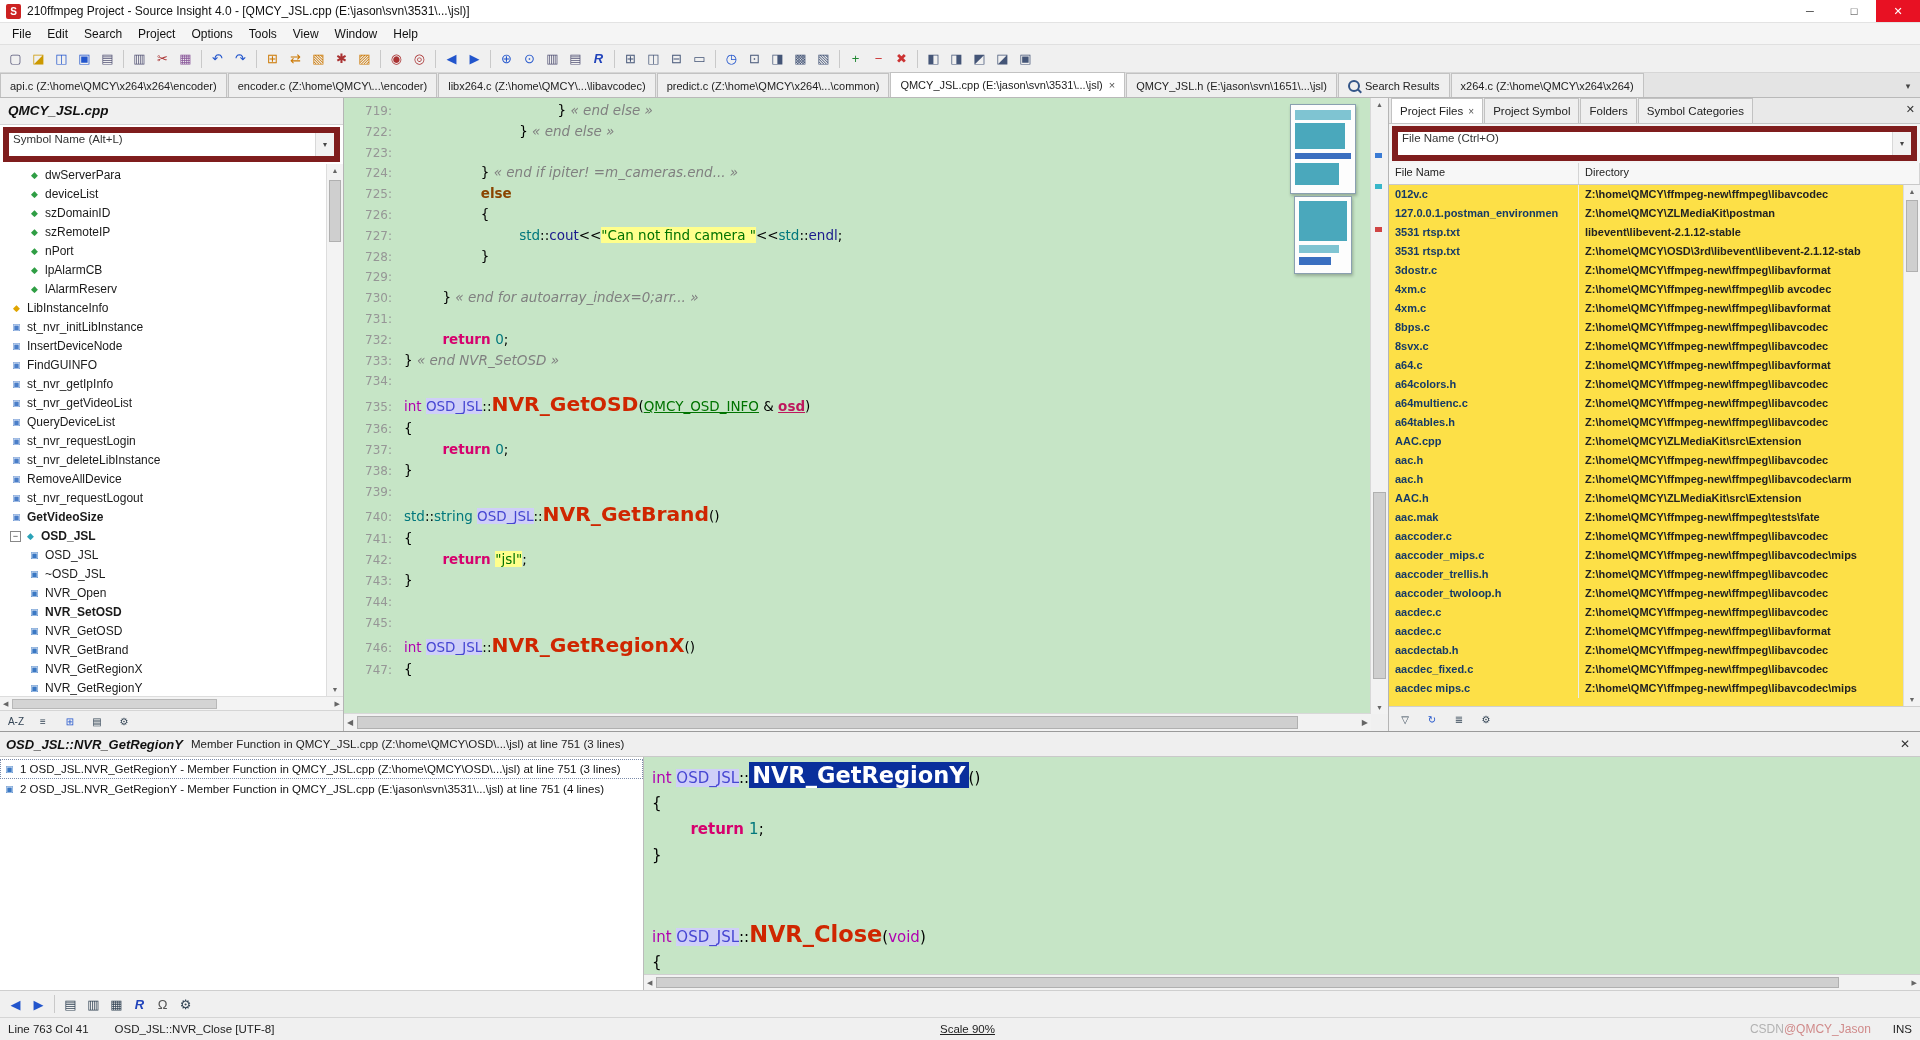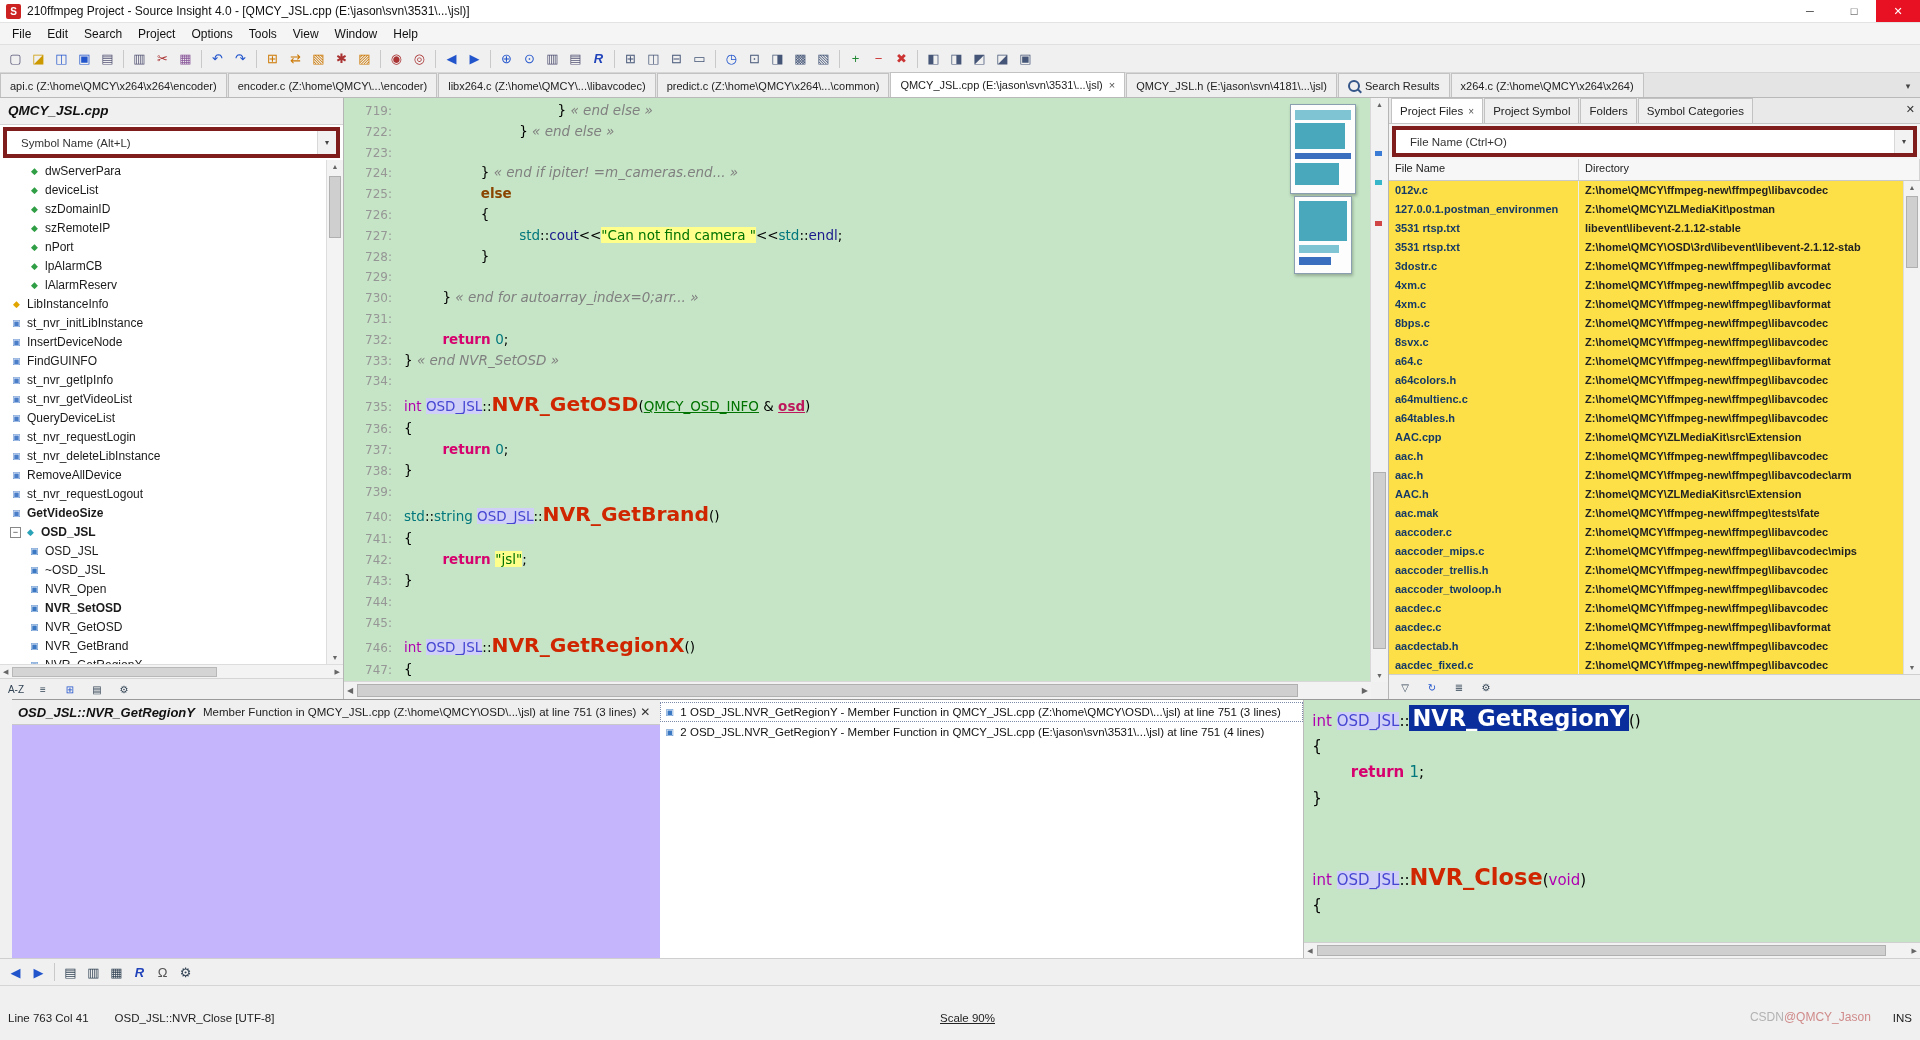--- a/index.html
+++ b/index.html
@@ -38,22 +38,22 @@
   .mag::after{content:'';position:absolute;width:5px;height:2px;background:#335588;transform:rotate(45deg);right:-4px;bottom:-2px;}
   .tab-extra{width:24px;height:23px;display:flex;align-items:center;justify-content:center;font-size:9px;color:#444;}
 
   
   .main{flex:1;display:flex;min-height:0;}
 
   
   .sidebar{width:343px;flex:0 0 343px;background:#fff;border-right:1px solid #b5b5b5;display:flex;flex-direction:column;min-height:0;}
   .sb-header{height:26px;line-height:26px;background:#f0f0f0;border-bottom:1px solid #d5d5d5;
              font-size:13.5px;font-weight:bold;font-style:italic;padding-left:8px;color:#111;flex:0 0 auto;}
-  .combo{height:23px;margin:2px 3px;border:4px solid #7f1d1d;background:#fff;display:flex;align-items:center;
-         font-size:11.5px;color:#333;padding-left:14px;flex:0 0 auto;}
+  .combo{height:23px;margin:2px 3px;border:6px solid #7f1d1d;background:#fff;display:flex;
+         font-size:11.5px;color:#333;padding-left:4px;flex:0 0 auto;}
   .combo-arrow{margin-left:auto;width:18px;align-self:stretch;display:flex;align-items:center;justify-content:center;
                color:#444;border-left:1px solid #d8d8d8;background:#f2f2f2;font-size:8px;}
   .sb-tree{flex:1;min-height:0;overflow:hidden;position:relative;padding-top:2px;}
   .tree-inner{position:absolute;left:0;top:2px;right:16px;bottom:0;overflow:hidden;}
   .tree-item{height:19px;line-height:19px;display:flex;align-items:center;font-size:12px;color:#1a1a1a;white-space:nowrap;}
   .tree-item.sel{background:#2e66cf;color:#fff;}
   .tic{width:13px;flex:0 0 13px;font-size:9px;margin-right:4px;text-align:center;}
   .tic-var{color:#2f9e44}.tic-struct{color:#e0a500}.tic-class{color:#2aa3b8}.tic-fn{color:#4a7ec9}.tic-method{color:#3a78c4}
   .tree-item.sel .tic{color:#dfe9ff;}
   .tlabel.b{font-weight:bold;}
@@ -127,21 +127,21 @@
   .rp-body{flex:1;min-height:0;position:relative;background:#fde047;font-weight:bold;}
   .rp-rows{position:absolute;left:0;top:0;right:16px;bottom:0;overflow:hidden;}
   .rp-row{display:flex;height:19px;line-height:19px;}
   .rp-cell{font-size:11px;padding:0 6px;white-space:nowrap;overflow:hidden;box-sizing:border-box;}
   .rp-cell.c0{width:190px;flex:0 0 190px;border-right:1px solid #ececec;color:#163a66;}
   .rp-cell.c1{flex:1;color:#222;}
   .rp-tools{height:24px;border-top:1px solid #cfcfcf;background:#f0f0f0;display:flex;align-items:center;
             padding-left:4px;flex:0 0 auto;}
 
   
-  .bottompanel{height:258px;flex:0 0 258px;border-top:1px solid #9a9a9a;display:flex;flex-direction:row;background:#c4b5fd;margin-left:12px;}
+  .bottompanel{height:258px;flex:0 0 258px;border-top:1px solid #9a9a9a;display:flex;flex-direction:column;background:#6d28d9;}
   .ctx-header{height:24px;background:#efefef;border-bottom:1px solid #c9c9c9;display:flex;align-items:center;
               padding:0 6px;flex:0 0 auto;}
   .ctx-title-sym{font-weight:bold;font-style:italic;font-size:13px;color:#111;margin-right:8px;white-space:nowrap;}
   .ctx-title-rest{color:#222;font-size:11.5px;white-space:nowrap;}
   .ctx-close{margin-left:auto;color:#333;font-size:12px;padding:0 4px;}
   .ctx-body{flex:1;display:flex;min-height:0;}
   .ctx-list{width:643px;flex:0 0 643px;border-right:1px solid #bbb;background:#fff;padding-top:2px;overflow:hidden;}
   .ctx-item{height:20px;line-height:20px;display:flex;align-items:center;font-size:11.5px;white-space:nowrap;
             overflow:hidden;padding-left:3px;color:#111;}
   .ctx-item.sel{outline:1px dotted #7a8aa8;outline-offset:-1px;}
@@ -151,21 +151,21 @@
   .ctx-code .code-line{font-size:15px;height:26px;line-height:26px;}
   .ctx-code .code-line.big{height:29px;line-height:29px;}
   .ctx-hscroll{position:absolute;left:0;right:0;bottom:0;height:15px;background:#f2f2f2;border-top:1px solid #d0d0d0;
                display:flex;align-items:center;padding:0 3px;font-size:7px;color:#666;}
   .ctx-hthumb{flex:0 0 93%;height:9px;background:#cfcfcf;border:1px solid #b0b0b0;margin:0 4px;}
 
   
   .bottombar{height:26px;flex:0 0 26px;background:#f0f0f0;border-top:1px solid #cfcfcf;display:flex;
              align-items:center;padding-left:4px;}
   .statusbar{height:22px;flex:0 0 22px;background:#f0f0f0;border-top:1px solid #d5d5d5;display:flex;
-             align-items:flex-end;font-size:11.5px;color:#222;padding:16px 8px;position:relative;}
+             align-items:center;font-size:11.5px;color:#222;padding:0 8px;position:relative;}
   .st-pos{margin-right:26px;white-space:nowrap;}
   .st-sym{white-space:nowrap;}
   .st-scale{position:absolute;left:940px;white-space:nowrap;text-decoration:underline;}
   .st-water{margin-left:auto;display:flex;font-size:12px;white-space:nowrap;}
   .st-water .w1{color:#b2b2b2;}
   .st-water .w2{color:#d08a8a;}
   .st-mode{margin-left:22px;color:#222;white-space:nowrap;}
 </style>
 </head>
 <body>
@@ -260,21 +260,21 @@
           <span class="tab-label">libx264.c (Z:\home\QMCY\...\libavcodec)</span>
         </div>
         <div class="tab">
           <span class="tab-label">predict.c (Z:\home\QMCY\x264\...\common)</span>
         </div>
         <div class="tab active">
           <span class="tab-label">QMCY_JSL.cpp (E:\jason\svn\3531\...\jsl)</span>
           <span class="tab-close">×</span>
         </div>
         <div class="tab">
-          <span class="tab-label">QMCY_JSL.h (E:\jason\svn\4181\...\jsl)</span>
+          <span class="tab-label">QMCY_JSL.h (E:\jason\svn\1651\...\jsl)</span>
         </div>
         <div class="tab">
           <span class="mag"></span>
           <span class="tab-label">Search Results</span>
         </div>
         <div class="tab">
           <span class="tab-label">x264.c (Z:\home\QMCY\x264\x264)</span>
         </div>
       </div>
     <div class="tab-extra">▾</div>

